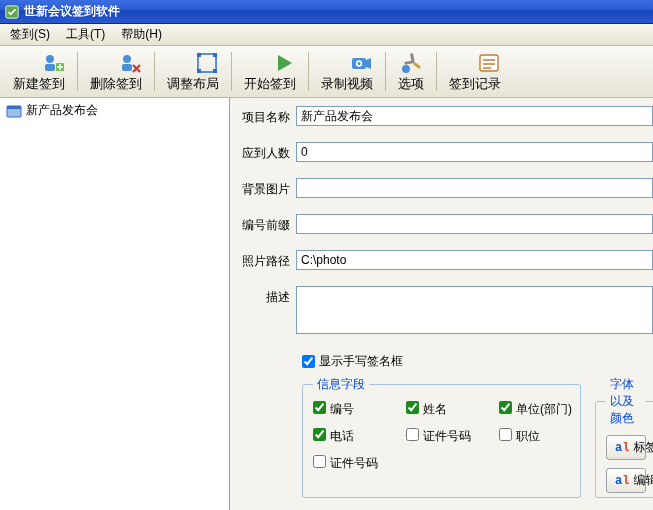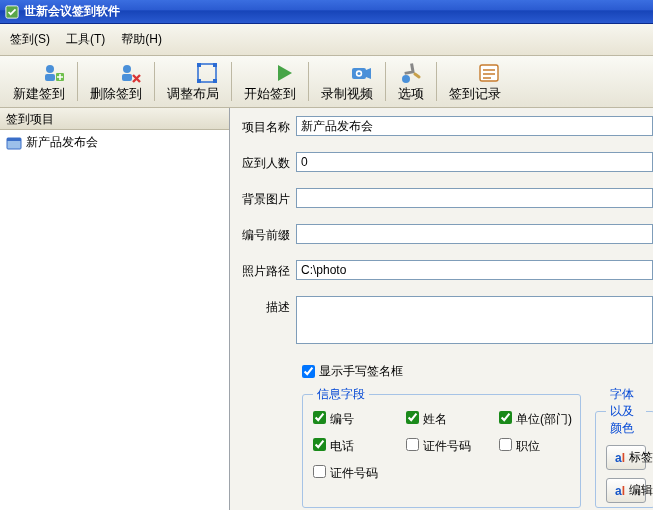--- a/index.html
+++ b/index.html
@@ -20,21 +20,21 @@
     color: #fff; font-weight: bold;
     border-bottom: 1px solid #0a2a8a;
   }
   .titlebar .tb-icon {
     width: 16px; height: 16px; margin-right: 4px;
     display: inline-flex; align-items: center; justify-content: center;
   }
   .titlebar .tb-icon svg { width: 14px; height: 14px; }
   
   .menubar {
-    height: 32px;
+    height: 22px;
     background: linear-gradient(to bottom, #f7f6ef, #e8e4d4);
     border-bottom: 1px solid #bdb8a3;
     display: flex; align-items: center;
     padding-left: 6px;
     gap: 8px;
   }
   .menubar .menu-item {
     padding: 2px 4px; cursor: default;
     color: #000;
   }
@@ -167,21 +167,21 @@
   .sys-btn {
     display: inline-flex; align-items: center;
     border: 1px solid #9da3aa;
     background: linear-gradient(to bottom, #fff, #e8e6dc);
     padding: 3px 8px;
     border-radius: 3px;
     font-size: 12px;
     white-space: nowrap;
     cursor: default;
   }
-  .sys-btn .btn-icon { margin-right: 4px; color: #1656c8; font-weight: bold; font-family: Liberation Sans, sans-serif; }
+  .sys-btn .btn-icon { margin-right: 4px; color: #1656c8; font-weight: bold; font-family: Liberation Mono, monospace; }
 
   .buttons-group {
     margin: 10px 0 0 62px;
   }
 </style>
 </head>
 <body>
 
 <div class="titlebar">
   <span class="tb-icon">
@@ -275,21 +275,20 @@
           <path d="M6 9h12M6 13h12M6 17h8" stroke="#c77c2e" stroke-width="1.4"></path>
         </svg>
     </span>
     <span>签到记录</span>
   </div>
 </div>
 
 <div class="main">
 
   <div class="sidebar">
-    <div class="sidebar-header">签到项目</div>
     <div class="sidebar-list">
       <div class="sidebar-item">
         <span class="list-icon">
           <svg viewBox="0 0 16 16" width="16" height="16">
               <rect x="1" y="3" width="14" height="11" rx="1" fill="#9cc0ea" stroke="#3a6ec8"></rect>
               <rect x="1" y="3" width="14" height="3" fill="#3a6ec8"></rect>
             </svg>
         </span>
         <span>新产品发布会</span>
       </div>

